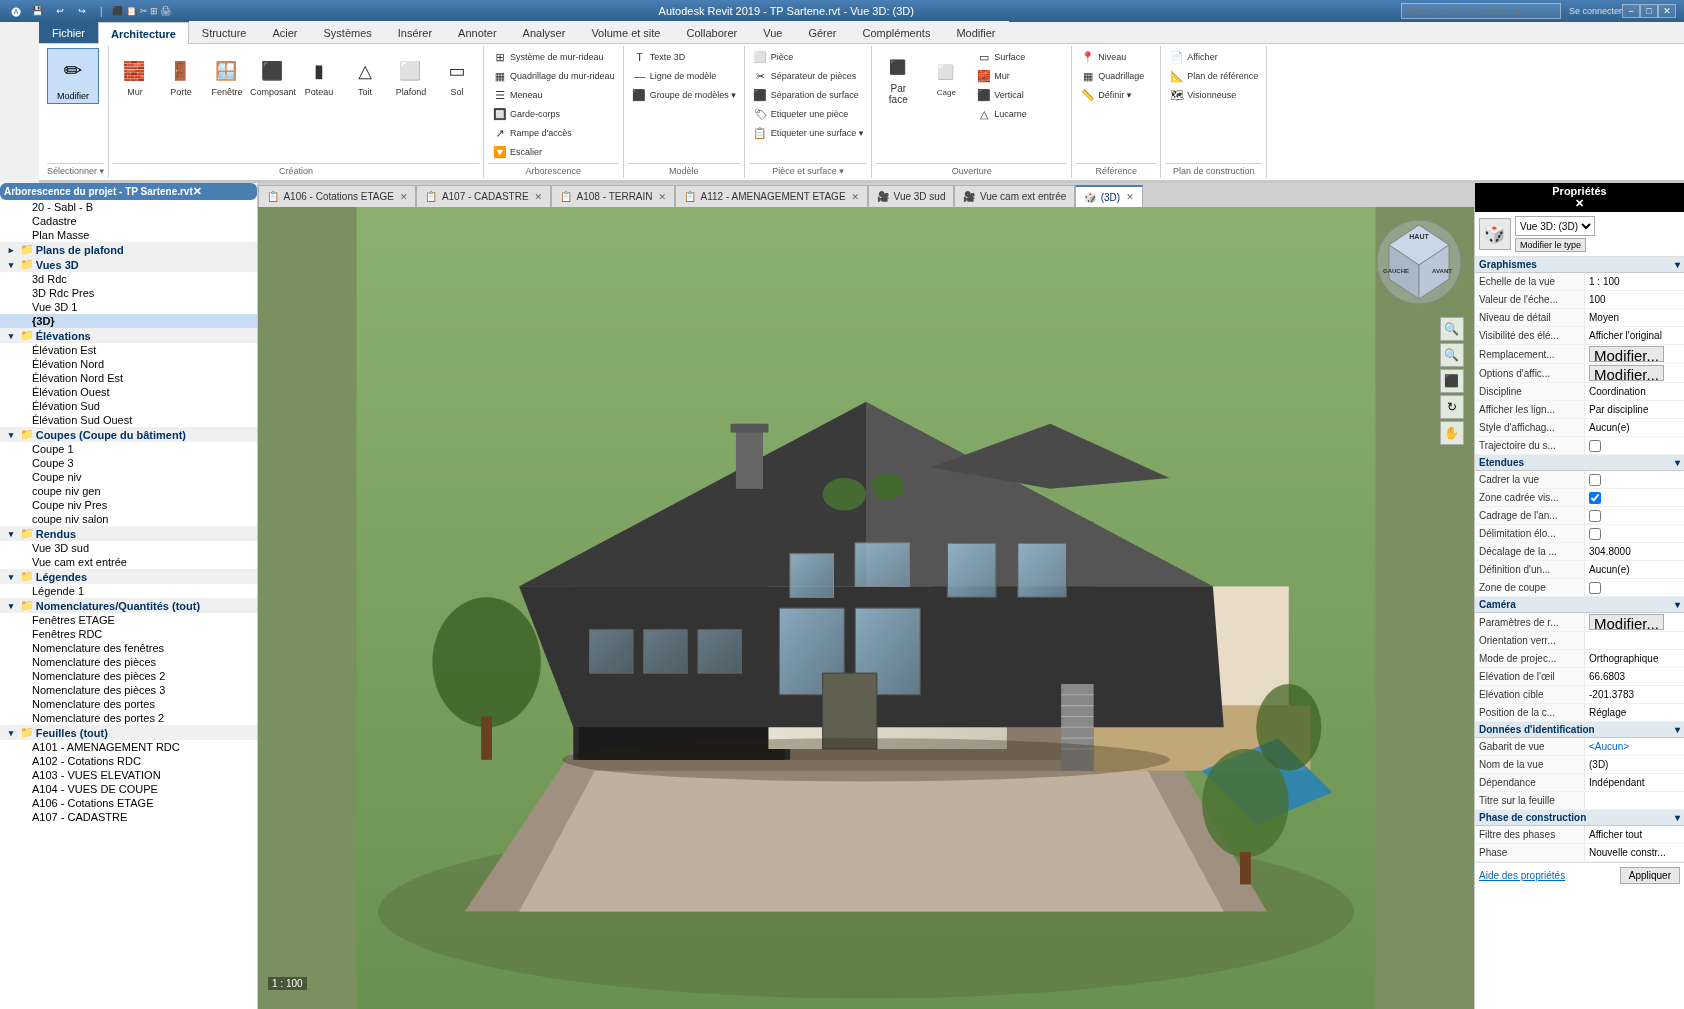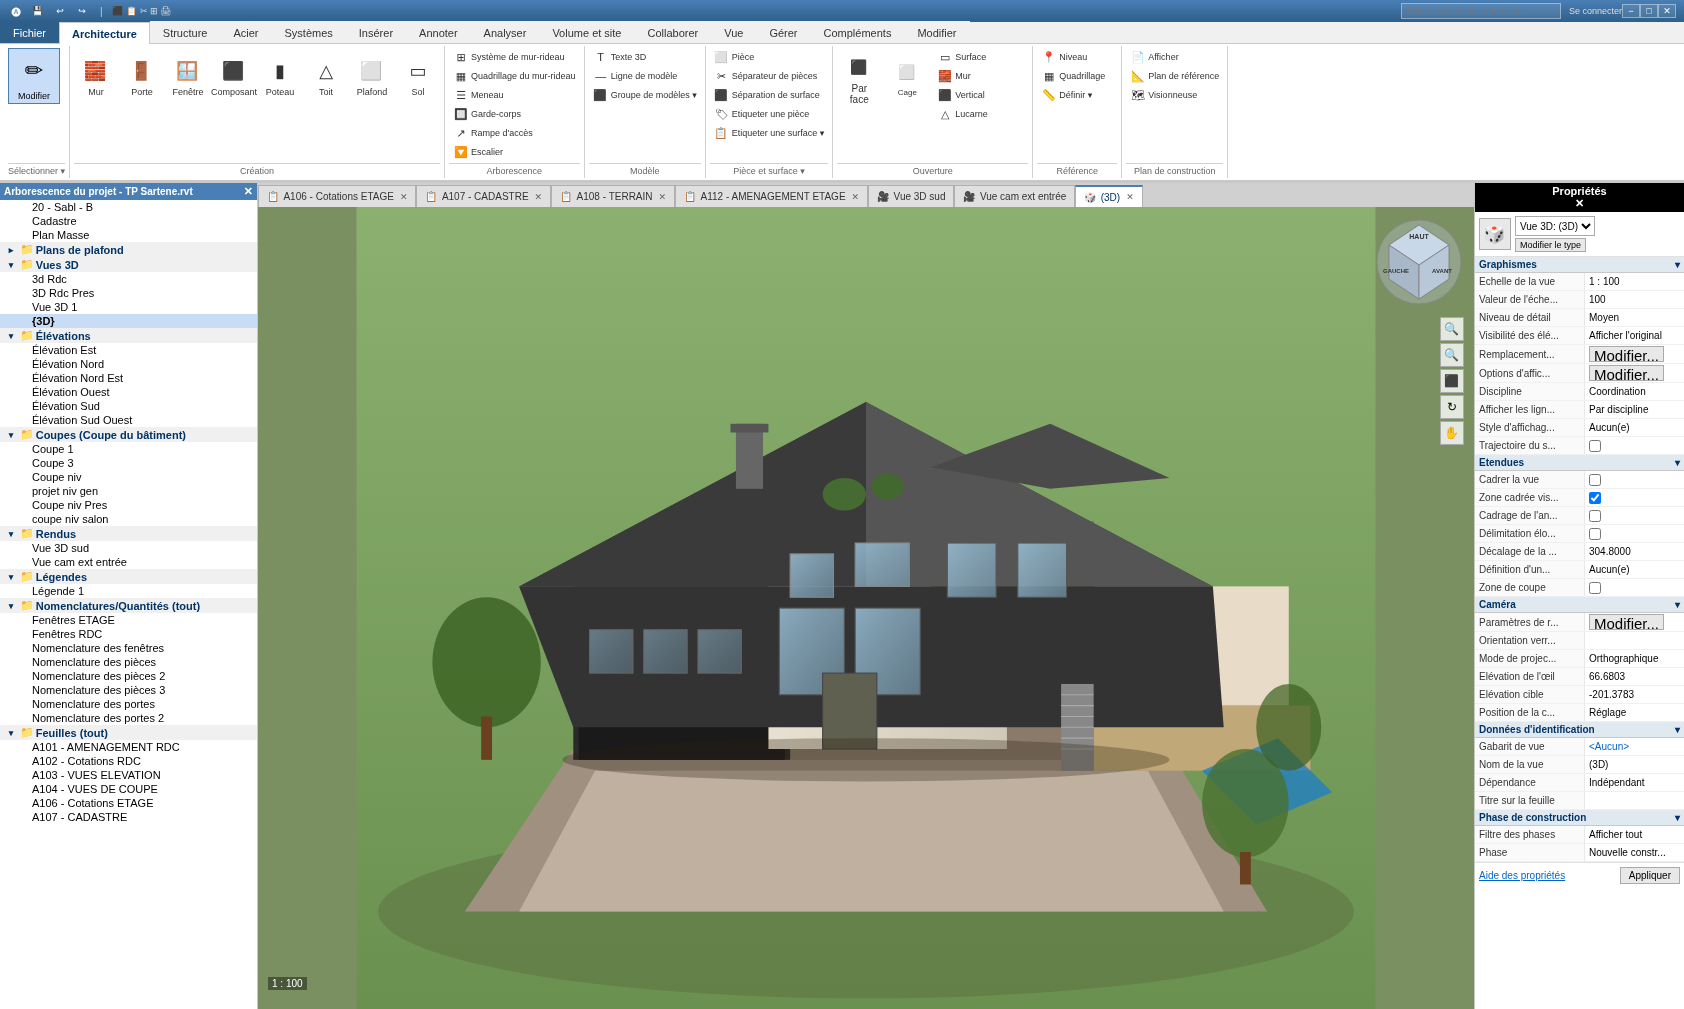--- a/index.html
+++ b/index.html
@@ -7,40 +7,40 @@
     
     
     #titlebar { height: 22px; background: linear-gradient(to bottom, #4a7fb5, #2e5f8a); display: flex; align-items: center; justify-content: space-between; padding: 0 8px; color: white; font-size: 11px; }
     #titlebar-left { display: flex; gap: 6px; align-items: center; }
     #titlebar-title { flex: 1; text-align: center; font-size: 11px; color: white; }
     #titlebar-right { display: flex; gap: 0; align-items: center; }
     .tb-icon { width: 16px; height: 16px; display: inline-flex; align-items: center; justify-content: center; font-size: 9px; color: white; cursor: pointer; }
     .tb-btn { width: 18px; height: 14px; border: 1px solid rgba(255,255,255,0.4); background: rgba(255,255,255,0.1); display: inline-flex; align-items: center; justify-content: center; cursor: pointer; font-size: 9px; color: white; }
     
     
-    #ribbon { background: #f5f5f5; border-bottom: 2px solid #c8c8c8; }
+    #ribbon { background: #f5f5f5; border-bottom: 2px solid #c8c8c8; margin-left: 39px; }
     #ribbon-tabs { height: 22px; background: #f0f0f0; display: flex; align-items: flex-end; border-bottom: 1px solid #c8c8c8; }
     .ribbon-tab { padding: 3px 12px; font-size: 11px; cursor: pointer; border: 1px solid transparent; border-bottom: none; background: #f0f0f0; color: #333; height: 22px; display: flex; align-items: center; }
     .ribbon-tab.active { background: white; border-color: #c8c8c8; border-bottom-color: white; color: #003366; font-weight: bold; margin-bottom: -1px; z-index: 1; }
     #ribbon-content { display: flex; align-items: stretch; padding: 2px 4px; background: white; border-bottom: 1px solid #c8c8c8; min-height: 80px; }
     .ribbon-group { display: flex; flex-direction: column; align-items: stretch; border-right: 1px solid #d0d0d0; padding: 2px 4px; min-width: 60px; }
     .ribbon-group-btns { display: flex; flex-wrap: wrap; align-items: flex-start; gap: 1px; flex: 1; }
     .ribbon-group-label { font-size: 9px; color: #666; text-align: center; margin-top: 2px; border-top: 1px solid #d0d0d0; padding-top: 2px; }
     .rb-btn-large { display: flex; flex-direction: column; align-items: center; justify-content: center; width: 44px; min-height: 56px; cursor: pointer; border: 1px solid transparent; padding: 2px; font-size: 9px; text-align: center; color: #333; }
     .rb-icon-large { width: 32px; height: 32px; display: flex; align-items: center; justify-content: center; font-size: 18px; }
     .rb-btn-small { display: flex; flex-direction: row; align-items: center; gap: 2px; cursor: pointer; border: 1px solid transparent; padding: 1px 3px; font-size: 9px; color: #333; white-space: nowrap; min-width: 80px; height: 18px; }
     .rb-icon-small { width: 16px; height: 16px; display: flex; align-items: center; justify-content: center; font-size: 11px; }
     .rb-col { display: flex; flex-direction: column; gap: 1px; }
 
     
     #main { display: flex; height: calc(1009px - 22px - 22px - 84px - 24px - 20px); }
     
     
     #sidebar { width: 258px; min-width: 258px; background: white; border-right: 1px solid #c8c8c8; display: flex; flex-direction: column; overflow: hidden; }
-    #sidebar-header { display: flex; align-items: center; justify-content: space-between; background: #4a7fb5; color: white; padding: 2px 4px; font-size: 11px; font-weight: bold; }
+    #sidebar-header { display: flex; align-items: center; background: #4a7fb5; color: white; padding: 2px 4px; font-size: 11px; font-weight: bold; border-radius: 6px; }
     #sidebar-tree { flex: 1; overflow-y: auto; overflow-x: hidden; font-size: 11px; }
     .tree-item { padding: 1px 4px; cursor: pointer; white-space: nowrap; display: flex; align-items: center; gap: 2px; }
     .tree-item.selected { background: #c8ddf5; }
     .tree-expand { width: 14px; display: inline-flex; align-items: center; justify-content: center; font-size: 9px; }
     .tree-indent-1 { padding-left: 16px; }
     .tree-group-header { font-weight: bold; color: #003366; background: #f0f0f0; }
     
     
     #viewport-area { flex: 1; display: flex; flex-direction: column; overflow: hidden; }
     #tabs-bar { height: 24px; background: #d0d0d0; display: flex; align-items: flex-end; overflow: hidden; }
@@ -89,20 +89,21 @@
 
 <div id="titlebar">
   <div id="titlebar-left">
     <span class="tb-icon">🅐</span>
     <span class="tb-icon">💾</span>
     <span class="tb-icon">↩</span>
     <span class="tb-icon">↪</span>
     <span style="font-size:10px;color:#ccc;margin:0 4px;">|</span>
     <span style="font-size:9px;color:#ddd;">⬛ 📋 ✂ ⊞ 🖨</span>
   </div>
+  <div id="titlebar-title">Autodesk Revit 2019 - TP Sartene.rvt - Vue 3D: (3D)</div>
   <div id="titlebar-right">
     <input type="text" style="width: 160px; height: 16px; font-size: 9px; border: 1px solid rgba(255, 255, 255, 0.4); background: rgba(255, 255, 255, 0.1); color: white; padding: 0px 4px;" placeholder="Entrez mot-clé ou expression">
     <span style="font-size:9px;color:#ddd;margin-left:8px;">Se connecter</span>
     <span class="tb-btn">−</span>
     <span class="tb-btn">□</span>
     <span class="tb-btn">✕</span>
   </div>
 </div>
 
 <div id="ribbon">
@@ -404,21 +405,21 @@
         <div class="tree-item tree-indent-1">
           <span class="tree-expand"></span>
           <span>Coupe 3</span>
         </div>
         <div class="tree-item tree-indent-1">
           <span class="tree-expand"></span>
           <span>Coupe niv</span>
         </div>
         <div class="tree-item tree-indent-1">
           <span class="tree-expand"></span>
-          <span>projet niv gen</span>
+          <span>coupe niv gen</span>
         </div>
         <div class="tree-item tree-indent-1">
           <span class="tree-expand"></span>
           <span>Coupe niv Pres</span>
         </div>
         <div class="tree-item tree-indent-1">
           <span class="tree-expand"></span>
           <span>coupe niv salon</span>
         </div>
         <div class="tree-item tree-group-header">

